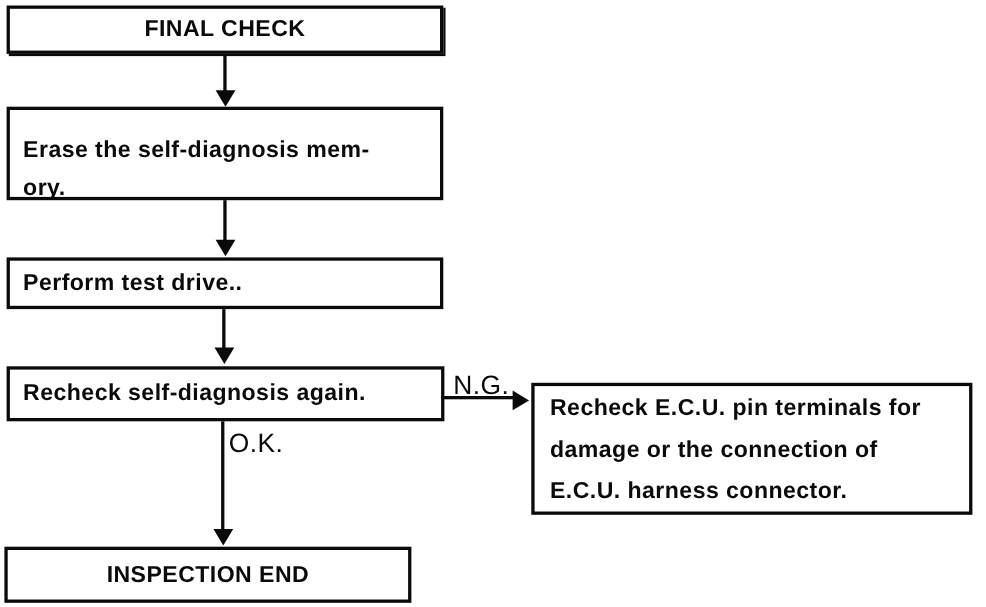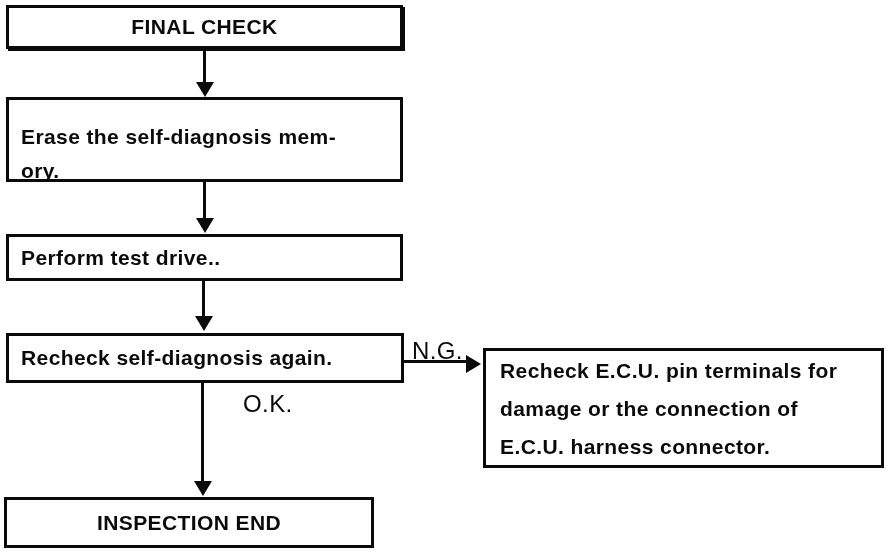--- a/index.html
+++ b/index.html
@@ -101,19 +101,19 @@
   <div class="flow-box single-left" style="left:6px; top:333px; width:398px; height:50px;">Recheck self-diagnosis again.</div>
 
   <div class="edge-label" style="left:412px; top:337px;">N.G.</div>
   <div class="hline" style="left:401px; top:360px; width:68px;"></div>
   <div class="arrowhead-right" style="left:466px; top:355px;"></div>
 
   <div class="flow-box left-text" style="left:483px; top:332px; width:401px; height:120px; line-height:38px; padding:1px 14px;margin-top:16px;">Recheck E.C.U. pin terminals for
 damage or the connection of
 E.C.U. harness connector.</div>
 
-  <div class="edge-label" style="left:208px; top:390px;margin-left:35px;">O.K.</div>
+  <div class="edge-label" style="left:208px; top:390px;">O.K.</div>
   <div class="vline" style="left:201px; top:383px; height:99px;"></div>
   <div class="arrowhead-down" style="left:194px; top:481px;"></div>
 
   <div class="flow-box centered" style="left:4px; top:497px; width:370px; height:51px;">INSPECTION END</div>
 
 </div>
 
 </body></html>

